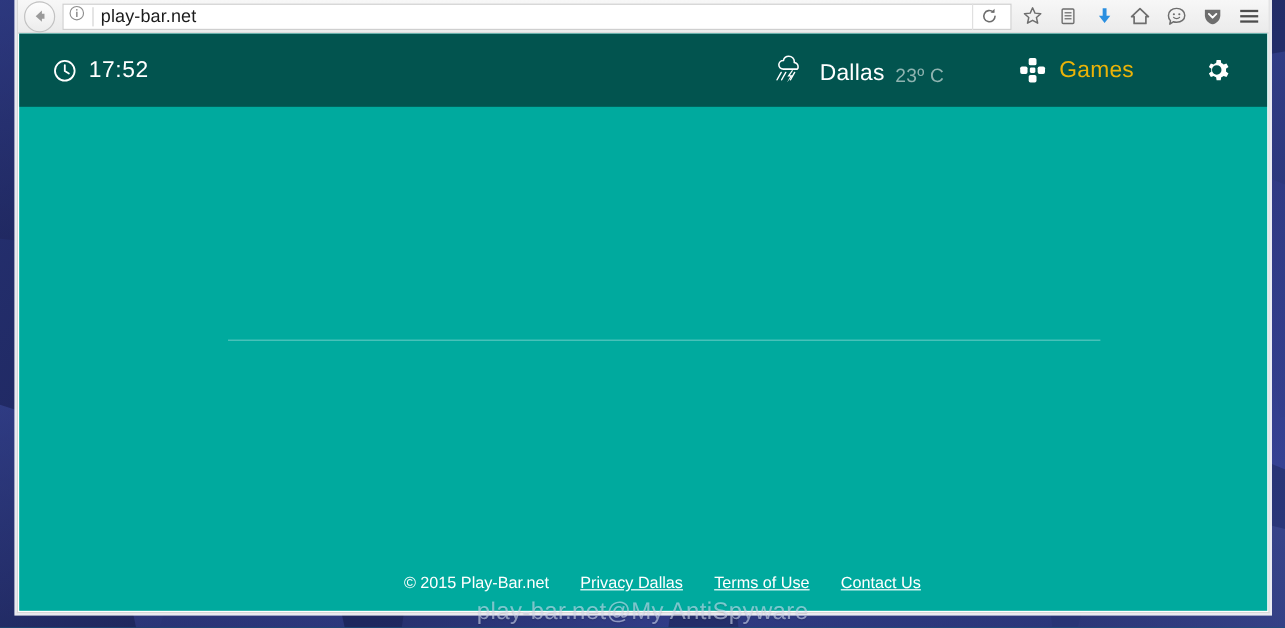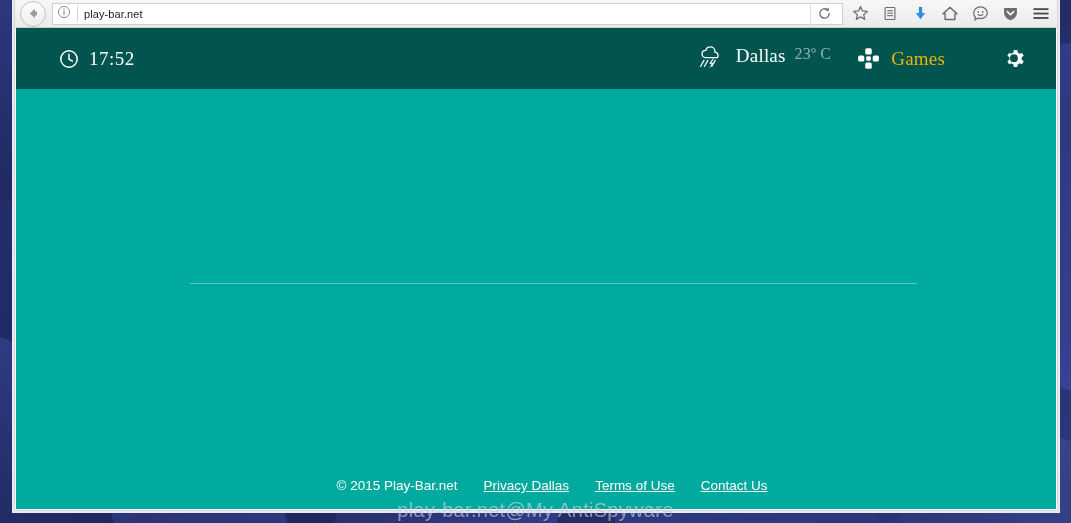--- a/index.html
+++ b/index.html
@@ -64,21 +64,21 @@
   #urlbar {
     flex:1 1 auto; height:22px; margin:0 2px 0 6px;
     background:#fff; border:1px solid #cfcfcf;
     display:flex; align-items:center; gap:6px; padding:0 4px;
     position:relative;
   }
   #urlbar .sep {
     width:1px; height:16px; background:#d5d5d5;
   }
   #url-text {
-    font-size:11px; color:#1c1c1c; letter-spacing:.1px;
+    font-size:15px; color:#1c1c1c; letter-spacing:.1px;
     font-family:"Liberation Sans", sans-serif;
   }
   #urlbar-right {
     margin-left:auto; display:flex; align-items:center;
   }
   #reload-btn {
     width:28px; height:22px; display:flex; align-items:center; justify-content:center;
     border-left:1px solid #e0e0e0;
   }
   .tb-icon {
@@ -86,31 +86,30 @@
   }
   #menu-btn { width:32px; }
 
   
   #page {
     position:absolute; left:1px; top:28px; right:1px; bottom:1px;
     background:#00aa9e; overflow:hidden;
   }
   #site-header {
     height:61px; background:#02544f;
-    display:flex; align-items:center; padding:0 16px 0 43px;
+    display:flex; align-items:center; padding:0 16px 0 28px;
     color:#ffffff;
-    font-family:Liberation Serif, serif;
   }
   #clock-group { display:flex; align-items:center; gap:10px; }
   #clock-time { font-size:19px; letter-spacing:.5px; color:#ffffff; }
   #header-right {
     margin-left:auto; display:flex; align-items:center; gap:0;
   }
   #weather-group {
-    display:flex; align-items:flex-start; gap:9px; margin-right:26px;
+    display:flex; align-items:flex-end; gap:9px; margin-right:62px;
   }
   #weather-city { font-size:19px; color:#ffffff; letter-spacing:.2px; }
   #weather-temp { font-size:16px; color:#8fb3b0; letter-spacing:.2px; }
   #games-group { display:flex; align-items:center; gap:11px; margin-right:58px; }
   #games-label { font-size:19px; color:#eab308; letter-spacing:.2px; }
   #settings-btn { display:flex; align-items:center; margin-right:12px; }
 
   
   #search-wrap {
     position:absolute; left:174px; top:235px; width:727px;

